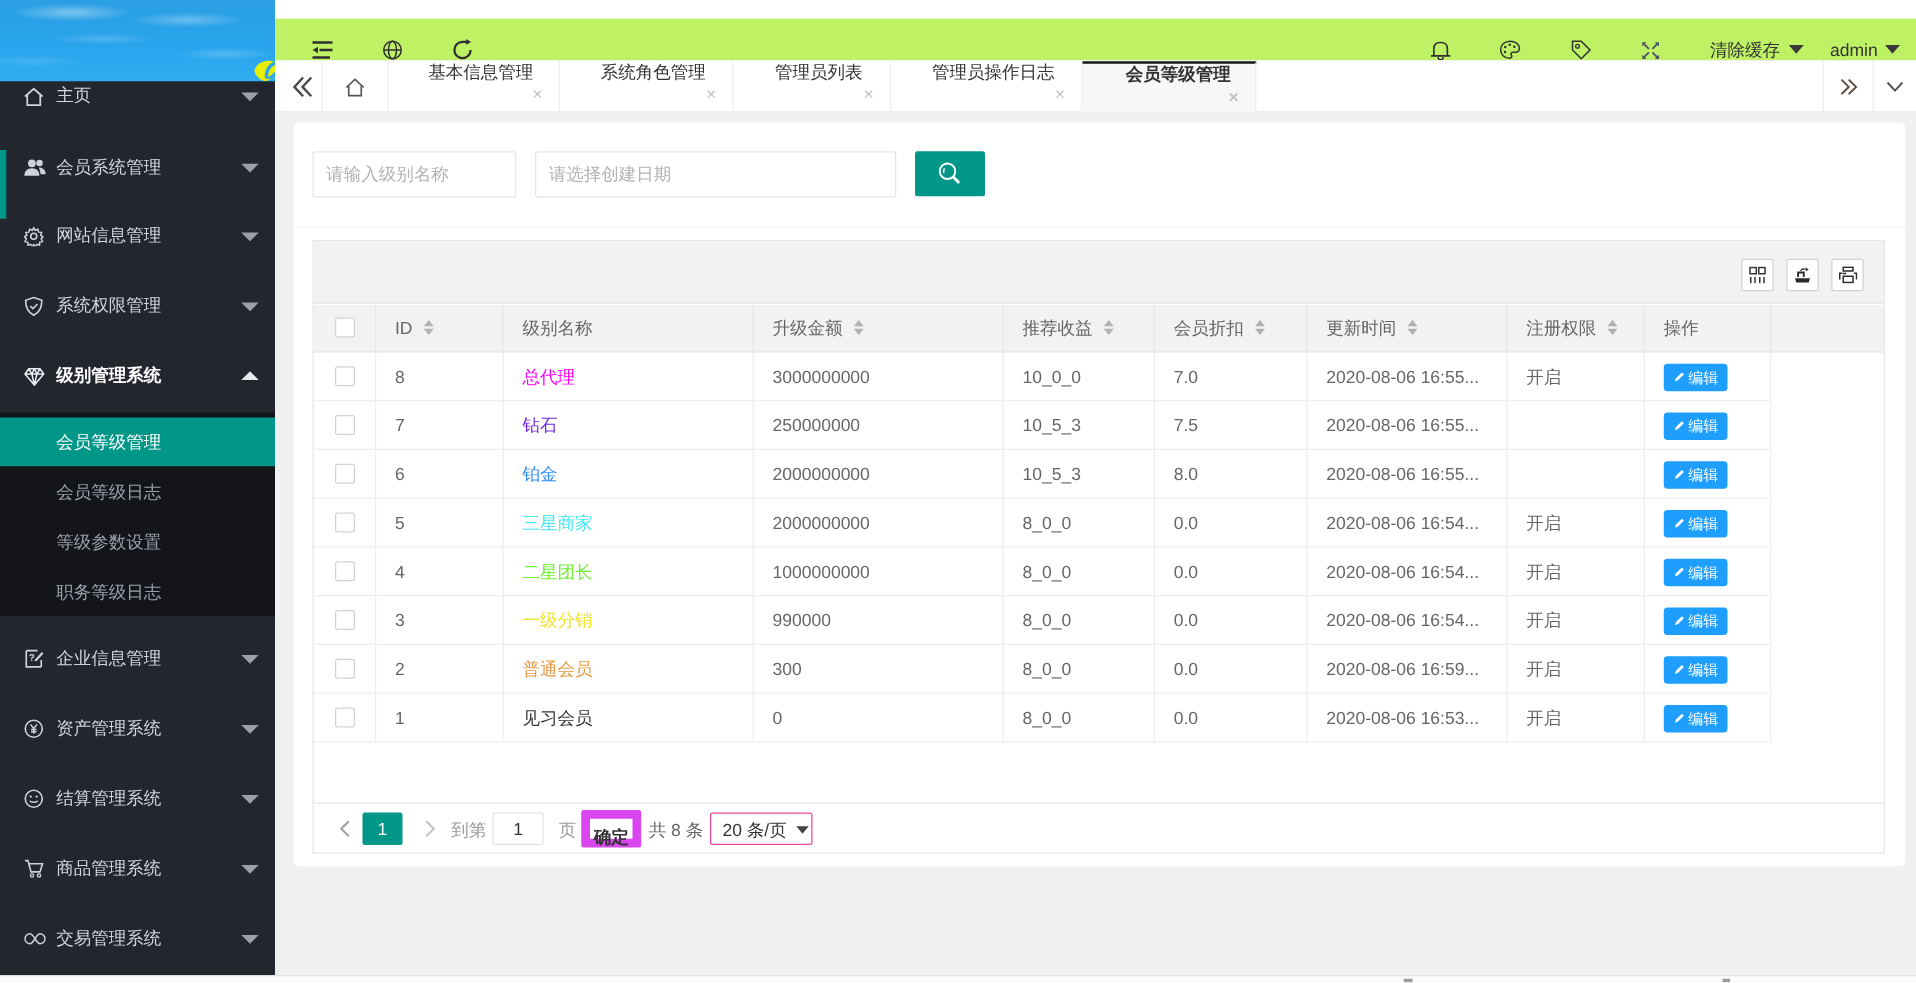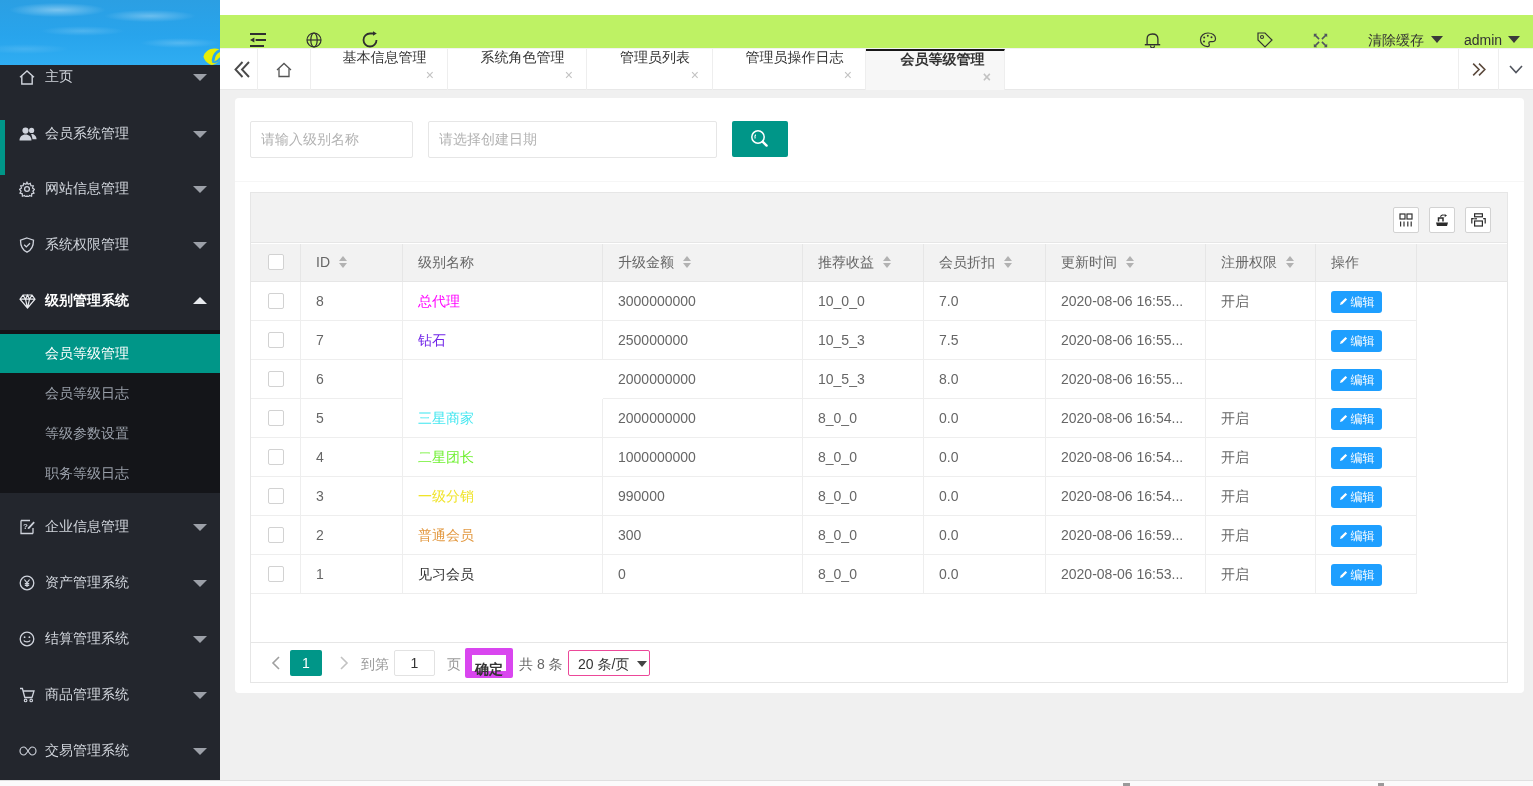--- a/index.html
+++ b/index.html
@@ -242,20 +242,21 @@
           <div class="cell" style="left:1166px;width:90px;border-right:none;border-bottom:none;"></div>
           <span class="editbtn" style="left:1080px;top:9px;"><svg width="9" height="9" viewBox="0 0 10 10" style="margin-right:3px;">
                   <path d="M1 9 L2 6.2 L7.2 1 L9 2.8 L3.8 8 Z" fill="#fff"></path>
                 </svg>编辑</span>
         </div>
         <div class="rowline" style="top:167px;">
           <div class="cell" style="left:0;width:50px;padding-left:0;">
                 <span class="cb" style="left:17px;top:11px;"></span>
               </div>
           <div class="cell" style="left:50px;width:102px;">6</div>
+          <div class="cell" style="left:152px;width:200px;color:#2F8CF8;">铂金</div>
           <div class="cell" style="left:352px;width:200px;">2000000000</div>
           <div class="cell" style="left:552px;width:121px;">10_5_3</div>
           <div class="cell" style="left:673px;width:122px;">8.0</div>
           <div class="cell" style="left:795px;width:160px;">2020-08-06 16:55...</div>
           <div class="cell" style="left:955px;width:110px;"></div>
           <div class="cell" style="left:1065px;width:101px;"></div>
           <div class="cell" style="left:1166px;width:90px;border-right:none;border-bottom:none;"></div>
           <span class="editbtn" style="left:1080px;top:9px;"><svg width="9" height="9" viewBox="0 0 10 10" style="margin-right:3px;">
                   <path d="M1 9 L2 6.2 L7.2 1 L9 2.8 L3.8 8 Z" fill="#fff"></path>
                 </svg>编辑</span>

